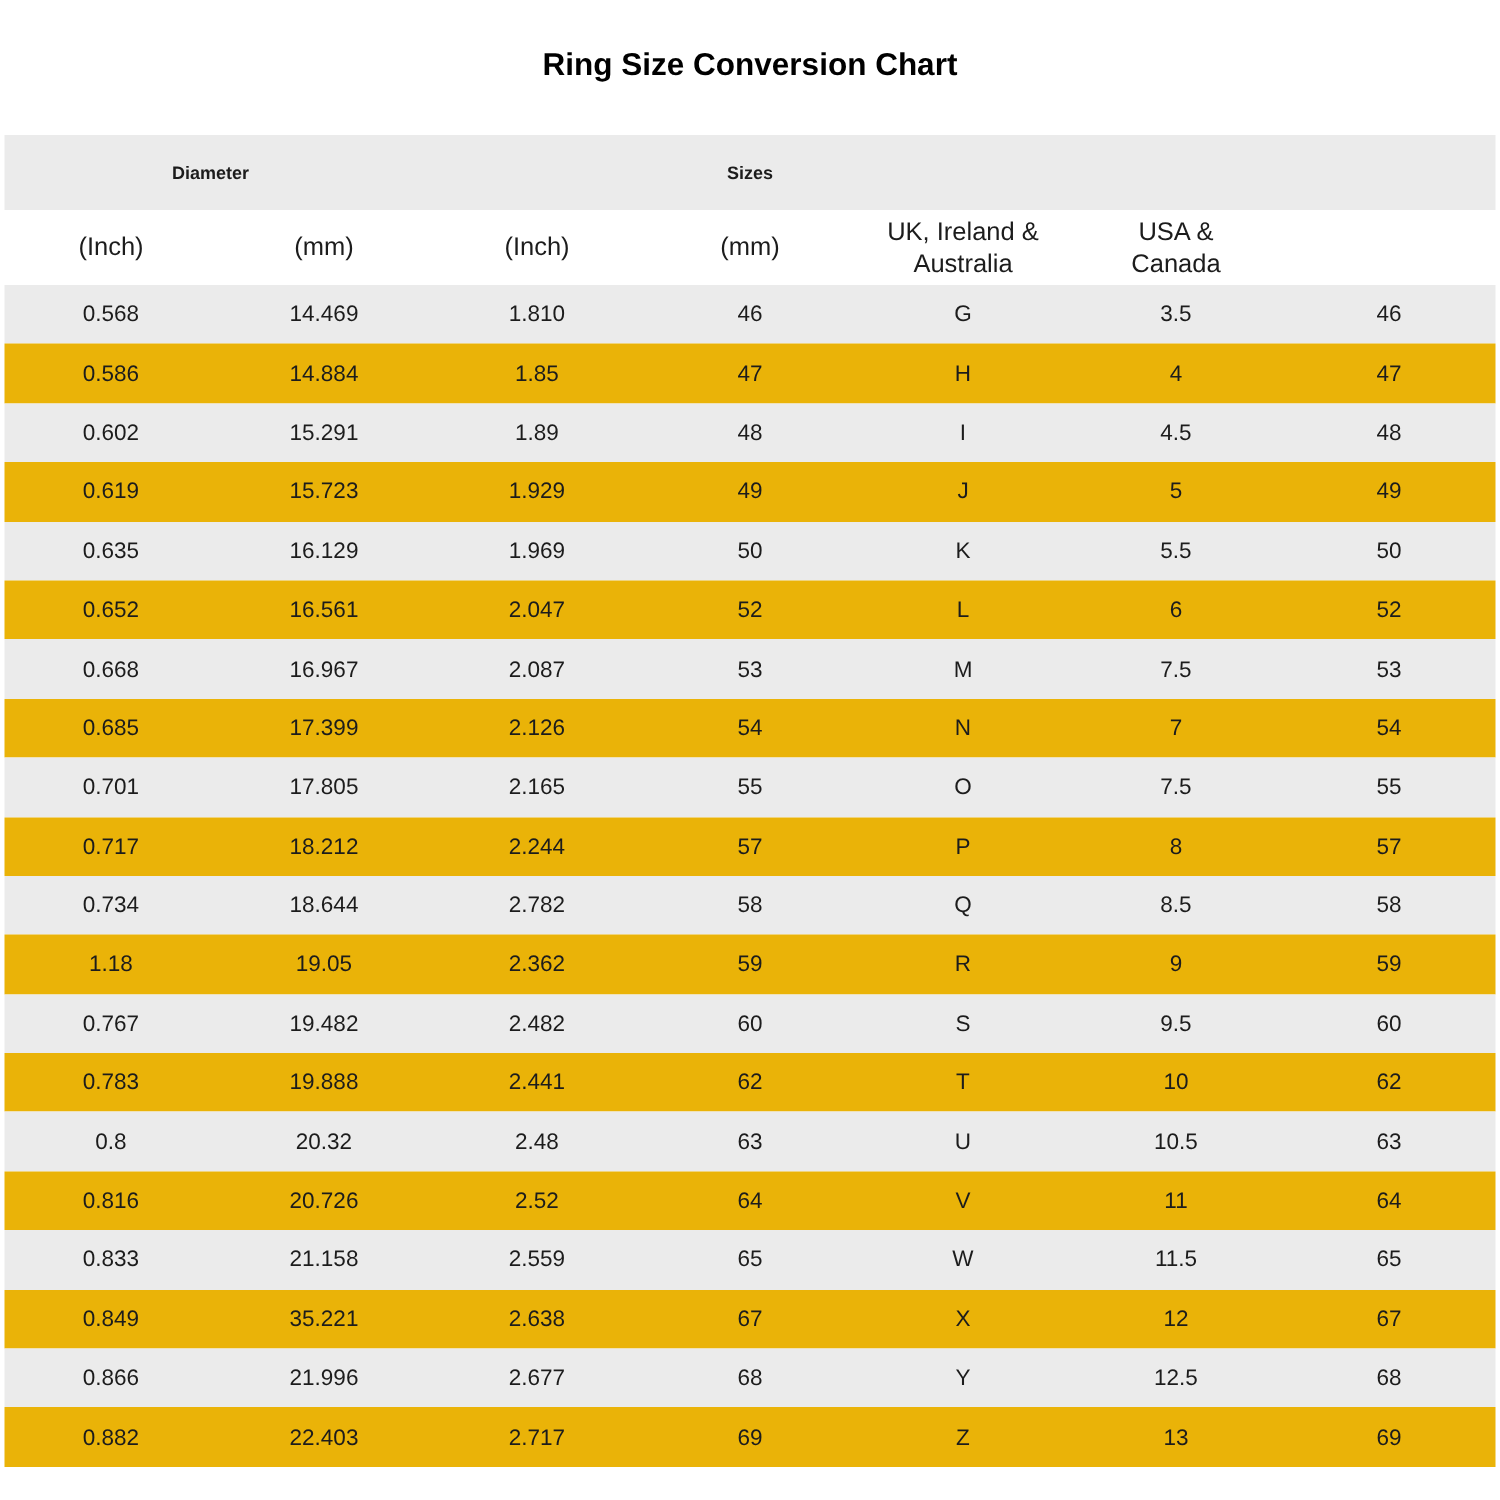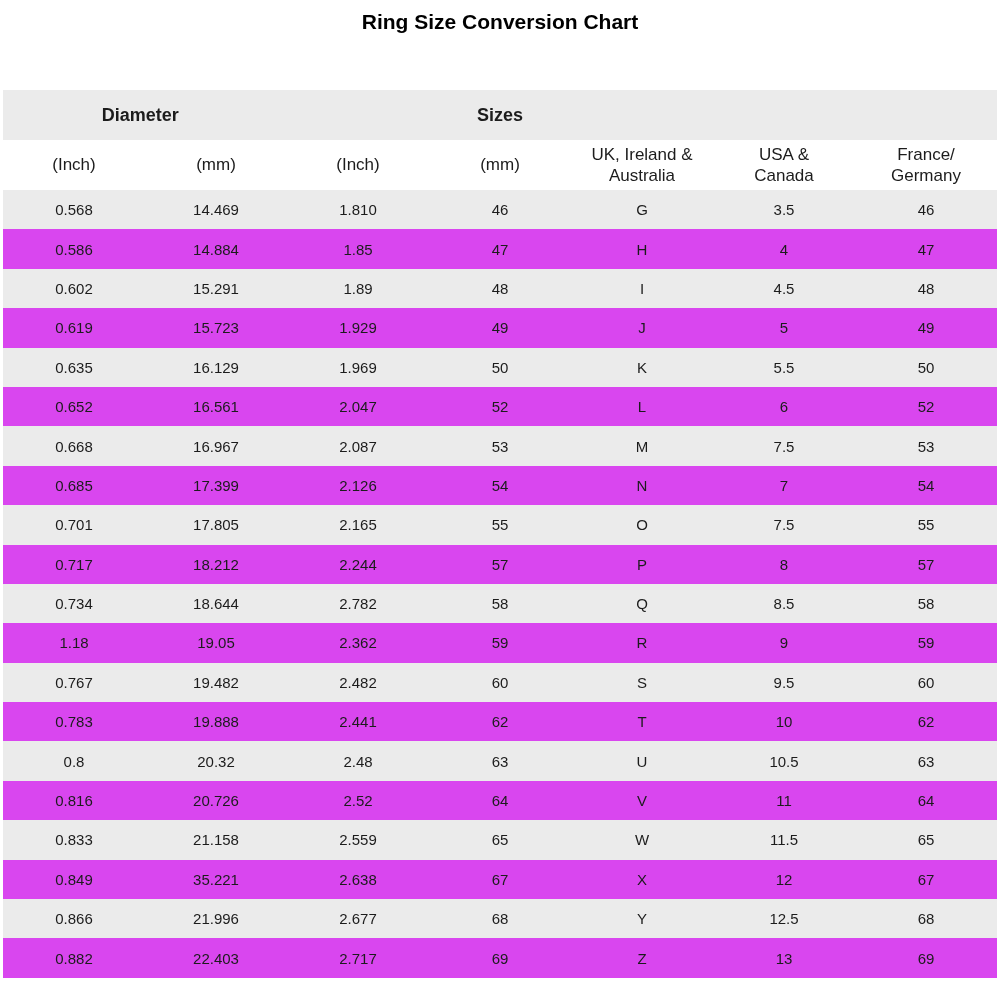--- a/index.html
+++ b/index.html
@@ -14,59 +14,59 @@
     margin: 0;
     padding: 0;
     width: 1000px;
     height: 1000px;
     background: var(--page-bg);
     font-family: "Liberation Sans", sans-serif;
     color: var(--text);
   }
   .page-title {
     margin: 0;
-    padding-top: 9px;
+    padding-top: 31px;
     height: 44px;
     text-align: center;
     font-size: 21px;
     line-height: 25px;
     font-weight: bold;
     color: var(--title-text);
   }
   .ring-table {
     margin: 46px 3px 0 3px;
   }
   .grid-row {
     display: grid;
     grid-template-columns: repeat(7, 1fr);
     align-items: center;
     text-align: center;
   }
   .group-row {
     height: 50px;
     background: var(--header-bg);
     font-weight: bold;
-    font-size: 18px;
+    font-size: 12px;
     gap: 13px;
   }
   .span2 { grid-column: span 2; }
   .span3 { grid-column: span 3; }
   .sub-row {
     height: 50px;
     background: #ffffff;
     font-size: 17px;
   }
   .sub-row .cell {
     padding: 0 14px;
     line-height: 1.25;
   }
   .row {
     height: 39.4px;
     font-size: 15px;
-    background: #d946ef;
+    background: #eab308;
   }
   .row.alt {
     background: var(--row-alt-bg);
   }
   .cell {
     overflow: hidden;
   }
 </style>
 </head>
 <body>
@@ -80,21 +80,20 @@
     <div class="cell span3">Sizes</div>
   </div>
 
   <div class="grid-row sub-row">
     <div class="cell">(Inch)</div>
     <div class="cell">(mm)</div>
     <div class="cell">(Inch)</div>
     <div class="cell">(mm)</div>
     <div class="cell">UK, Ireland &amp; Australia</div>
     <div class="cell">USA &amp; Canada</div>
-    <div class="cell">France/ Germany</div>
   </div>
 
   <div id="tbody">
   <div class="grid-row row alt">
     <div class="cell">0.568</div>
     <div class="cell">14.469</div>
     <div class="cell">1.810</div>
     <div class="cell">46</div>
     <div class="cell">G</div>
     <div class="cell">3.5</div>

